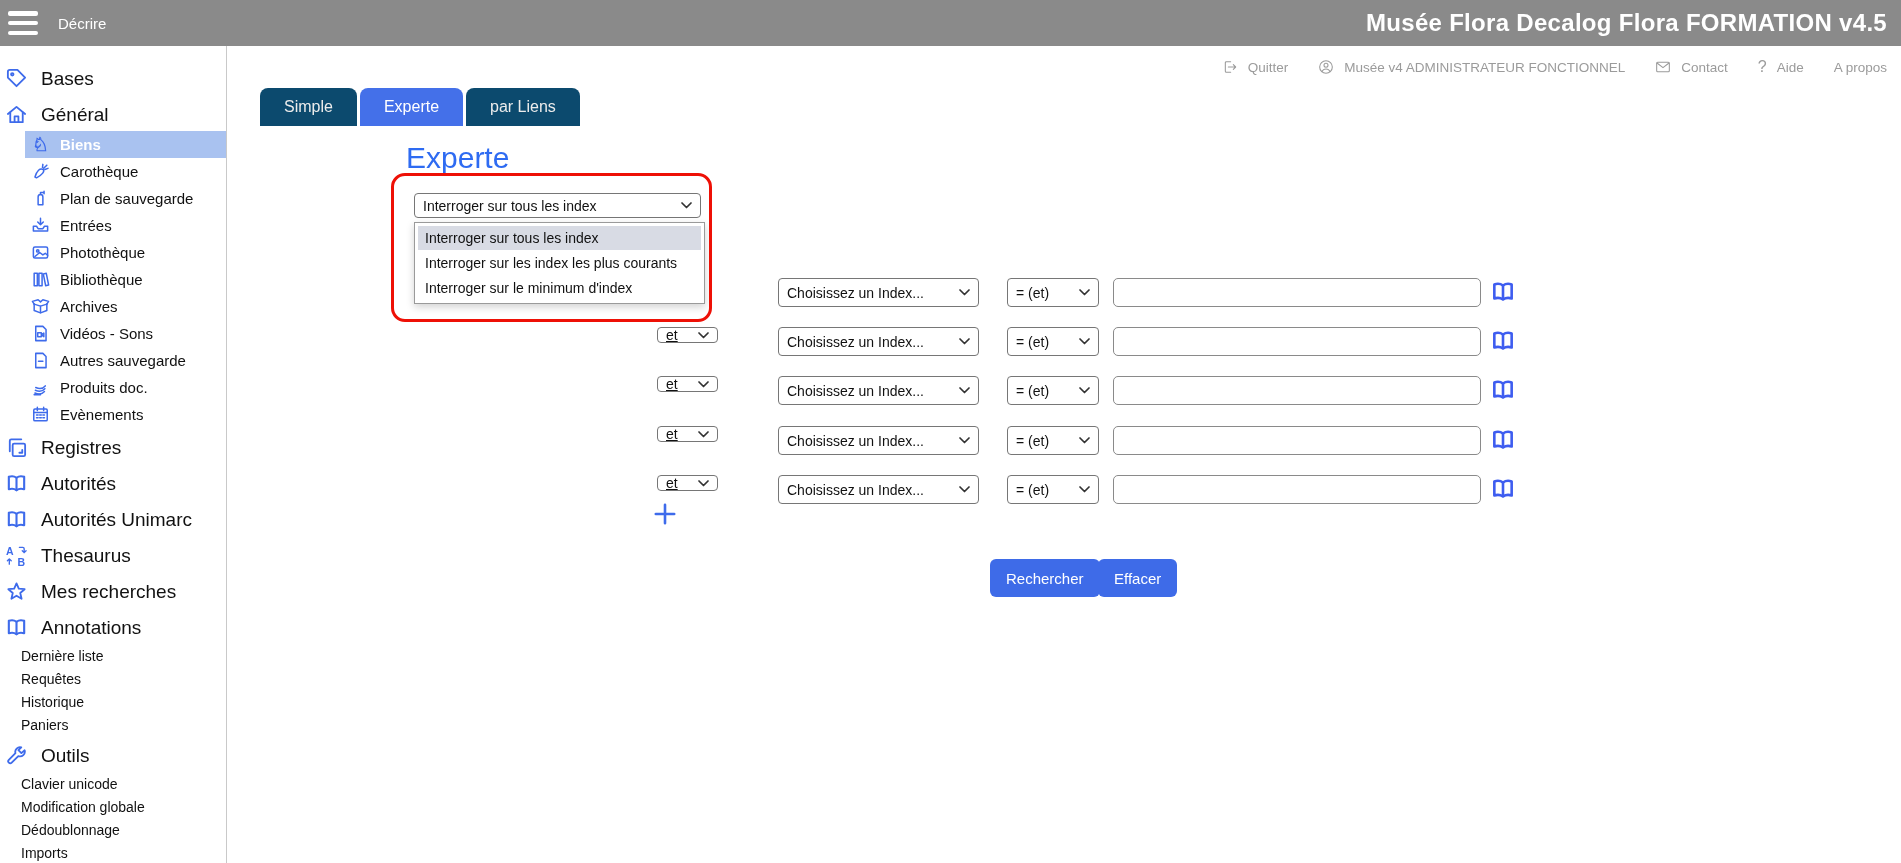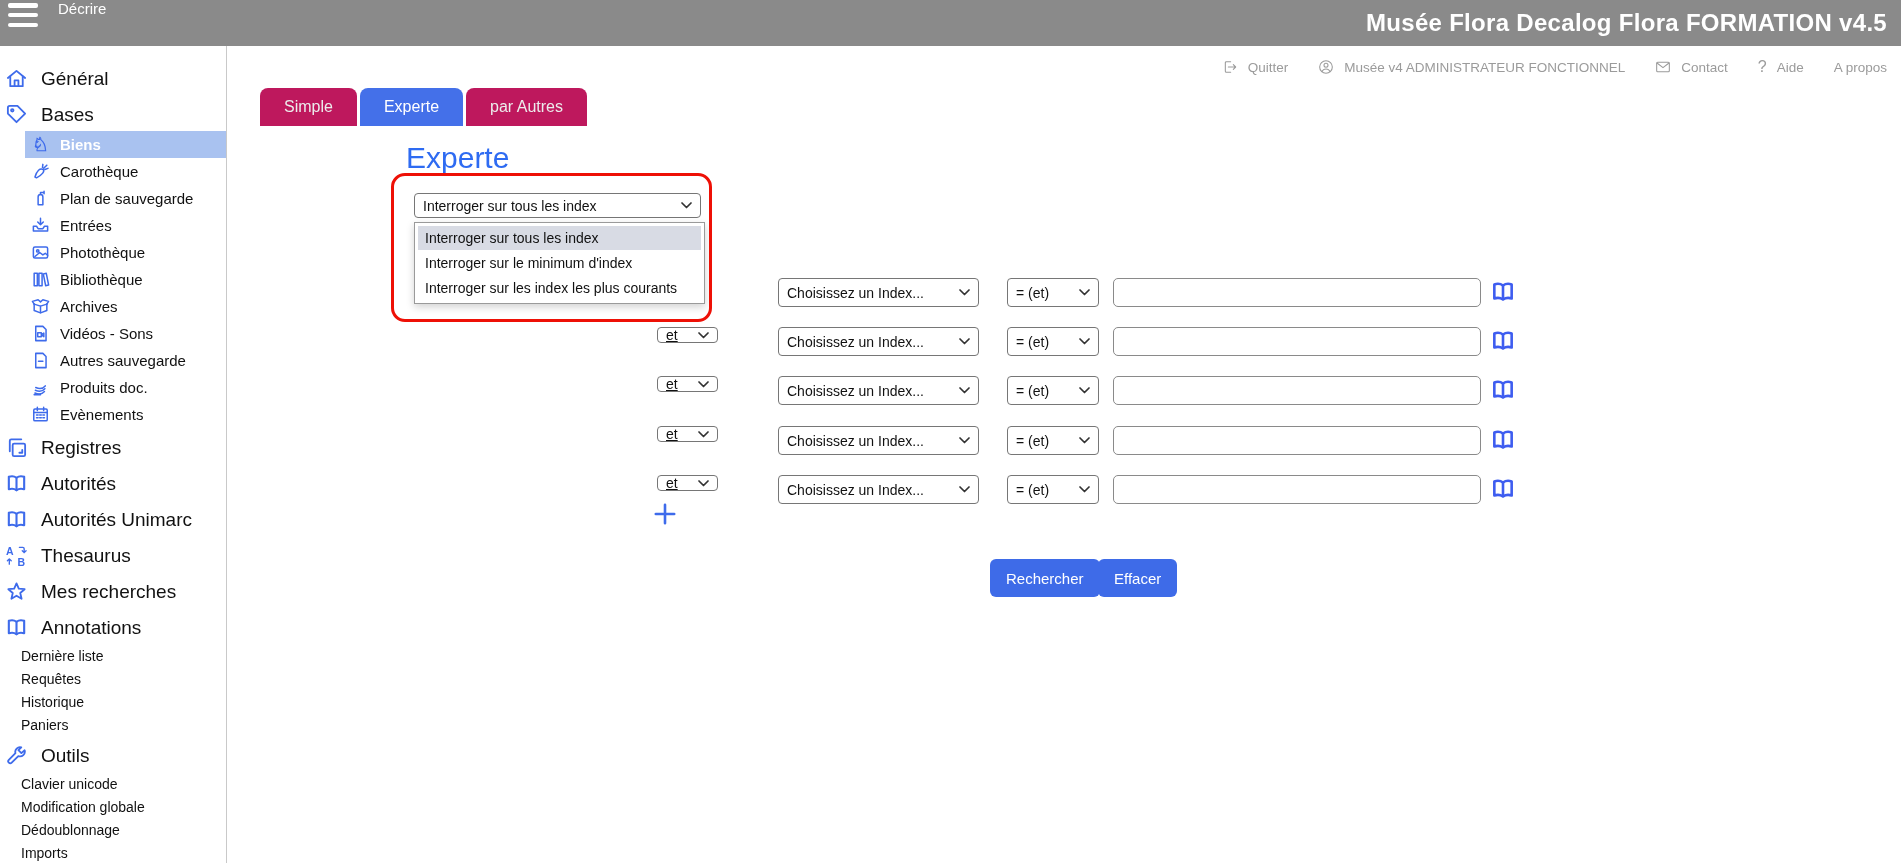--- a/index.html
+++ b/index.html
@@ -2,21 +2,21 @@
 <html><head>
 <meta charset="utf-8">
 <style>
   * { margin:0; padding:0; box-sizing:border-box; }
   html,body { width:1901px; height:863px; overflow:hidden; background:#fff;
               font-family:"Liberation Sans", sans-serif; }
   .stage { position:relative; width:1901px; height:863px; background:#fff; }
 
   
   .topbar { position:absolute; left:0; top:0; width:100%; height:46px; background:#8a8a8a;
-            display:flex; align-items:flex-start; }
+            display:flex; align-items:center; }
   .burger { width:34px; height:30px; margin-left:8px; display:flex; flex-direction:column;
             justify-content:space-between; padding:3px 0; cursor:pointer; }
   .burger span { display:block; width:30px; height:4.5px; background:#fff; border-radius:2px; }
   .topbar-menu-label { color:#fff; font-size:15px; margin-left:16px; }
   .topbar-title { position:absolute; right:14px; top:0; height:46px; line-height:46px;
                   color:#fff; font-size:24px; font-weight:bold; letter-spacing:.3px; }
 
   
   .sidebar { position:absolute; left:0; top:46px; width:227px; height:817px;
              border-right:1px solid #c9c9c9; background:#fff; overflow:hidden; padding-top:13px; }
@@ -39,21 +39,21 @@
 
   .userbar { position:absolute; top:12px; right:14px; display:flex; align-items:center;
              gap:30px; color:#9b9b9b; font-size:13.5px; }
   .userbar .ub-item { display:flex; align-items:center; gap:10px; cursor:pointer; }
   .userbar svg { width:16px; height:16px; stroke:#9b9b9b; fill:none; stroke-width:1.6;
                  stroke-linecap:round; stroke-linejoin:round; }
   .q-mark { font-size:16px; color:#9b9b9b; }
 
   .tabs { position:absolute; left:33px; top:42px; display:flex; gap:3px; }
   .tab { height:38px; display:flex; align-items:center; justify-content:center;
-         background:#be185d; color:#ececec; font-size:16px; border-radius:8px 8px 0 0;
+         background:#0c4a6e; color:#ececec; font-size:16px; border-radius:8px 8px 0 0;
          cursor:pointer; padding:0 24px; }
   .tab.active { background:#4470e9; color:#fff; }
 
   .page-heading { position:absolute; left:179px; top:95px; font-size:30px; color:#2e6bf2; }
 
   .annotation-rect { position:absolute; left:164px; top:127px; width:321px; height:149px;
                      border:3px solid #ee1006; border-radius:14px; z-index:50; pointer-events:none; }
 
   .sel { background:#fff; border:1px solid #767676; border-radius:4px; display:flex;
          align-items:center; justify-content:space-between; padding:0 8px; font-size:14px;
@@ -106,36 +106,36 @@
     </div>
     <div class="topbar-menu-label">Décrire</div>
     <div class="topbar-title">Musée Flora Decalog Flora FORMATION v4.5</div>
   </div>
 
   <div class="sidebar">
 
     <div class="s1">
       <span class="icn">
           <svg class="ic" viewBox="0 0 24 24">
+            <path d="M13 3 L21 11 L12 20 L3 11 V5 a2 2 0 0 1 2 -2 z"></path>
+            <circle cx="7.6" cy="7.6" r="1.3"></circle>
+          </svg>
+        </span>
+      <span>Bases</span>
+    </div>
+
+    <div class="s1">
+      <span class="icn">
+          <svg class="ic" viewBox="0 0 24 24">
             <path d="M3 11.5 L12 4 L21 11.5"></path>
             <path d="M5.5 9.8 V20 H18.5 V9.8"></path>
             <path d="M10 20 V14 H14 V20"></path>
           </svg>
         </span>
       <span>Général</span>
-    </div>
-
-    <div class="s1">
-      <span class="icn">
-          <svg class="ic" viewBox="0 0 24 24">
-            <path d="M13 3 L21 11 L12 20 L3 11 V5 a2 2 0 0 1 2 -2 z"></path>
-            <circle cx="7.6" cy="7.6" r="1.3"></circle>
-          </svg>
-        </span>
-      <span>Bases</span>
     </div>
 
     <div class="s2 selected">
       <span class="icn glyph-icon">♘</span>
       <span>Biens</span>
     </div>
     <div class="s2">
       <span class="icn">
           <svg class="ic" viewBox="0 0 24 24">
             <path d="M5 19 C7.5 11 11 7.5 15.5 9.5 C17.5 11.5 14.5 16 7 20 Z"></path>
@@ -350,40 +350,40 @@
         <span>Aide</span>
       </div>
       <div class="ub-item">
         <span>A propos</span>
       </div>
     </div>
 
     <div class="tabs">
       <div class="tab">Simple</div>
       <div class="tab active">Experte</div>
-      <div class="tab">par Autres</div>
+      <div class="tab">par Liens</div>
     </div>
 
     <div class="page-heading">Experte</div>
 
     <div class="annotation-rect"></div>
 
     <div class="sel scope-select">
       <span>Interroger sur tous les index</span>
       <span class="chev">
           <svg class="chevron-svg" viewBox="0 0 11 7">
             <polyline points="1,1 5.5,5.5 10,1"></polyline>
           </svg>
         </span>
     </div>
 
     <div class="dropdown">
       <div class="dd-opt selected">Interroger sur tous les index</div>
+      <div class="dd-opt">Interroger sur les index les plus courants</div>
       <div class="dd-opt">Interroger sur le minimum d'index</div>
-      <div class="dd-opt">Interroger sur les index les plus courants</div>
     </div>
 
     <div class="crit-row" style="top:216px">
       <div class="sel index-select">
           <span>Choisissez un Index...</span>
           <span class="chev">
             <svg class="chevron-svg" viewBox="0 0 11 7">
               <polyline points="1,1 5.5,5.5 10,1"></polyline>
             </svg>
           </span>

